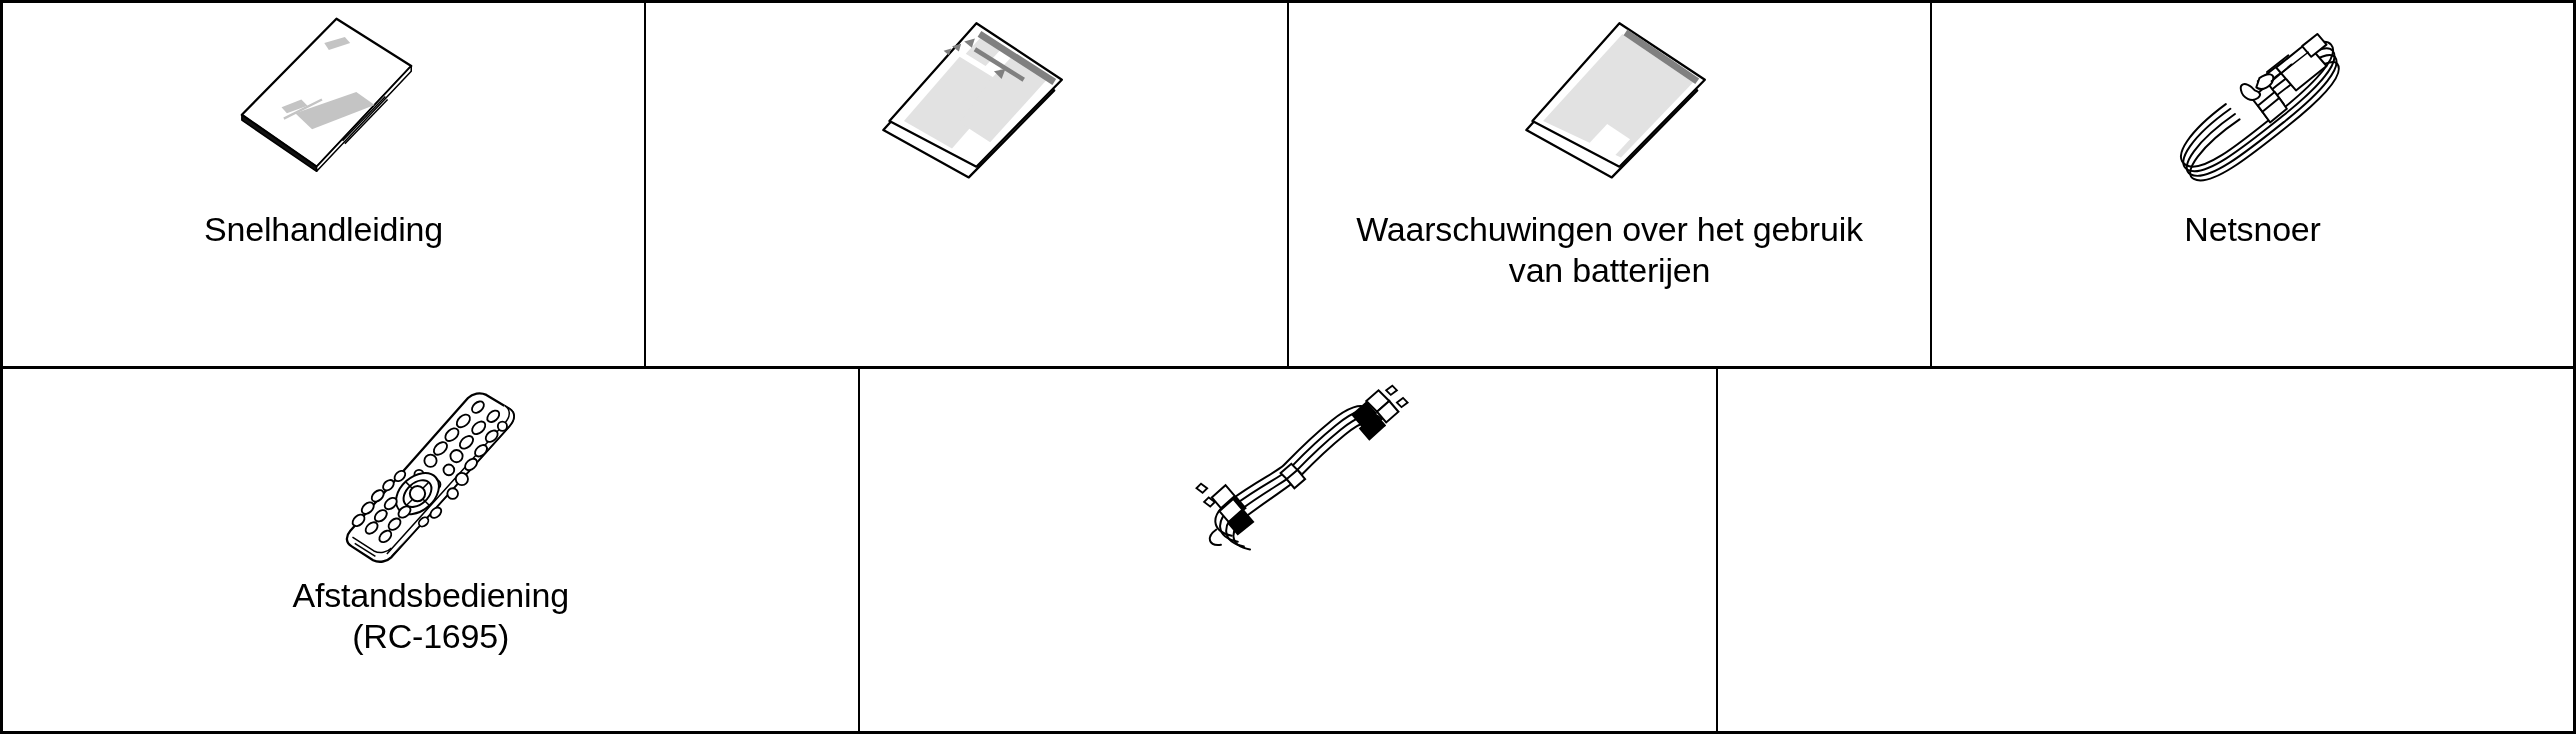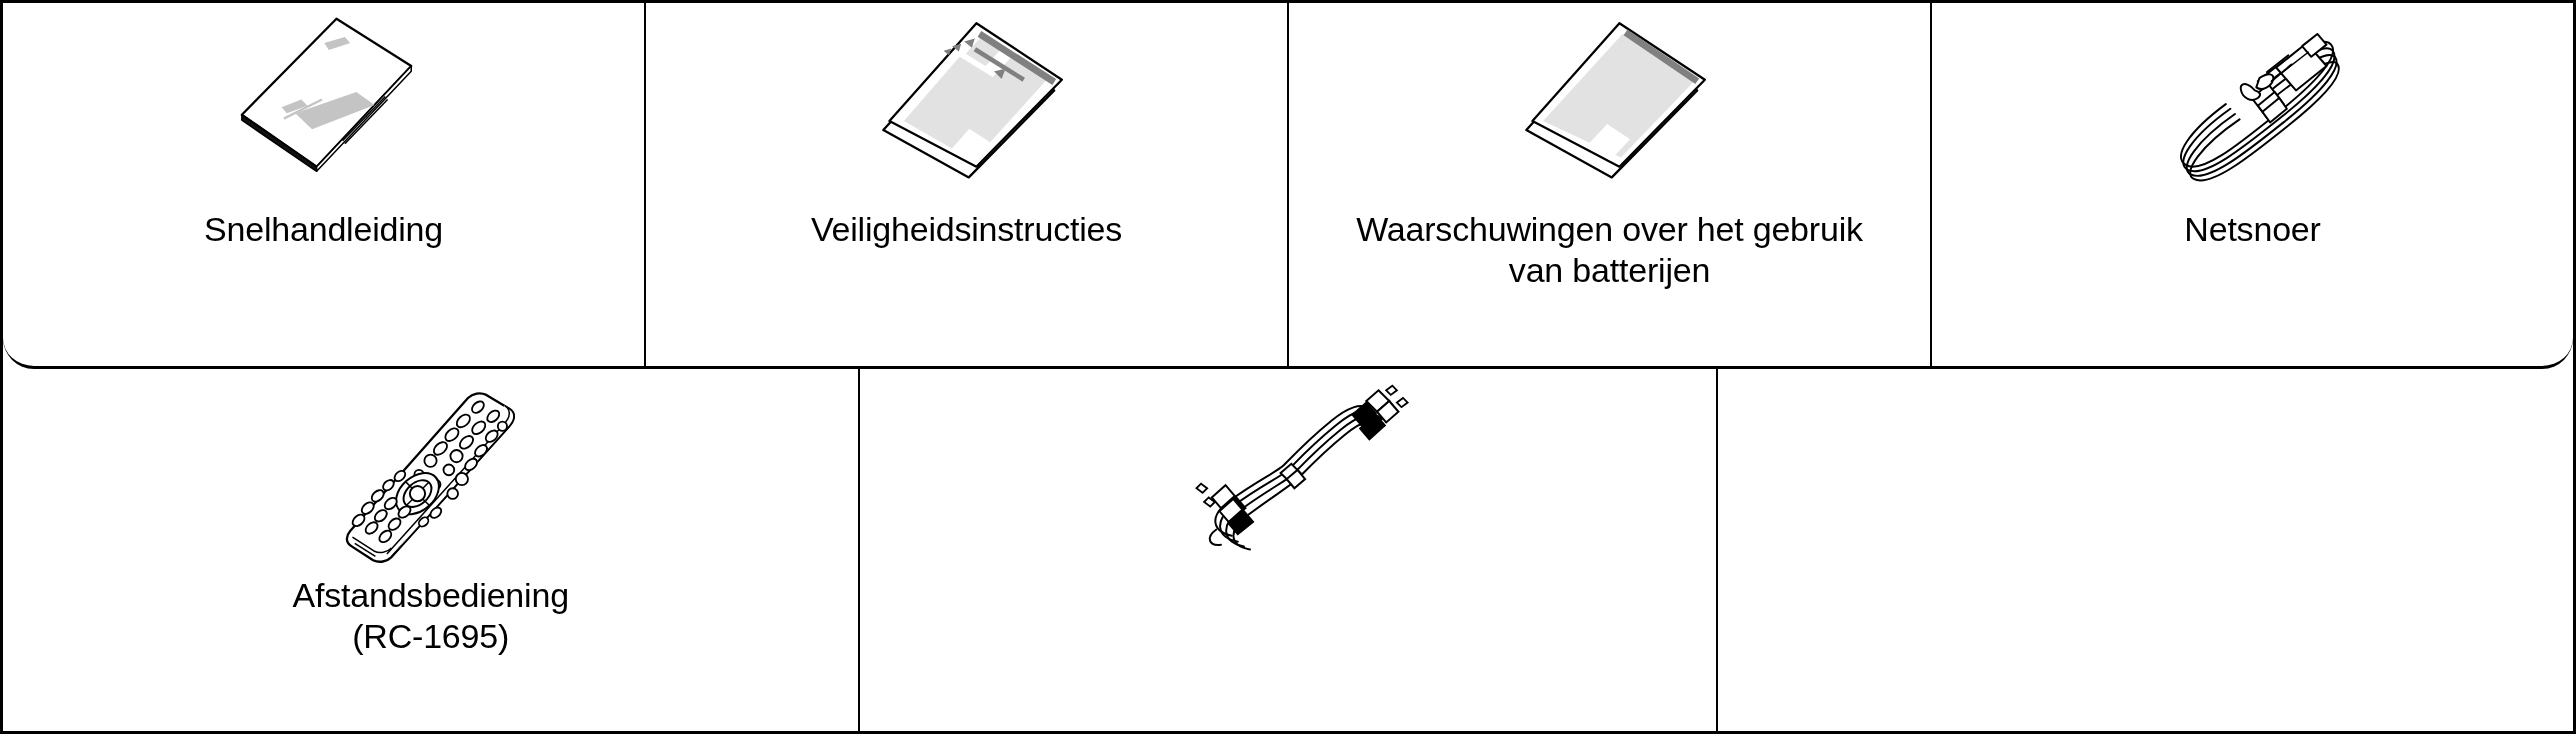--- a/index.html
+++ b/index.html
@@ -13,21 +13,21 @@
     box-sizing:border-box;
     border:3.8px solid #000;
     display:flex;flex-direction:column;
     background:#fff;
   }
   .row{
     display:flex;flex-direction:row;
     flex:1 1 0;
     min-height:0;
   }
-  .row.row-top{border-bottom:3.8px solid #000;border-radius:31px;}
+  .row.row-top{border-bottom:3.8px solid #000;}
   .cell{
     flex:1 1 0;
     min-width:0;
     box-sizing:border-box;
     position:relative;
     display:flex;
     flex-direction:column;
     align-items:center;
     justify-content:flex-start;
     border-right:2.3px solid #000;
@@ -100,21 +100,20 @@
           <path d="M232 34 L330 97" stroke="#808080" stroke-width="9"></path>
           <path d="M226 54 L290 94" stroke="#808080" stroke-width="6"></path>
           <g fill="#808080">
             <path d="M212 44 L226 40 L222 52 Z"></path>
             <path d="M196 50 L208 47 L205 57 Z"></path>
             <path d="M185 56 L195 53 L192 62 Z"></path>
             <path d="M251 83 L266 80 L261 93 Z"></path>
           </g>
         </svg>
       </div>
-      <div class="caption">Veiligheidsinstructies</div>
     </div>
 
     <div class="cell">
       <div class="art">
         <svg width="329" height="206" viewBox="0 0 430 270" fill="none">
           <g stroke="#000" stroke-width="3" stroke-linejoin="round" fill="#fff">
             <path d="M106 160 L218 36 L330 108 L218 222 Z"></path>
             <path d="M114 148 L228 20 L340 94 L228 208 Z"></path>
           </g>
           <path d="M128 148 L232 34 L326 96 L230 196 Z" fill="#e2e2e2"></path>

